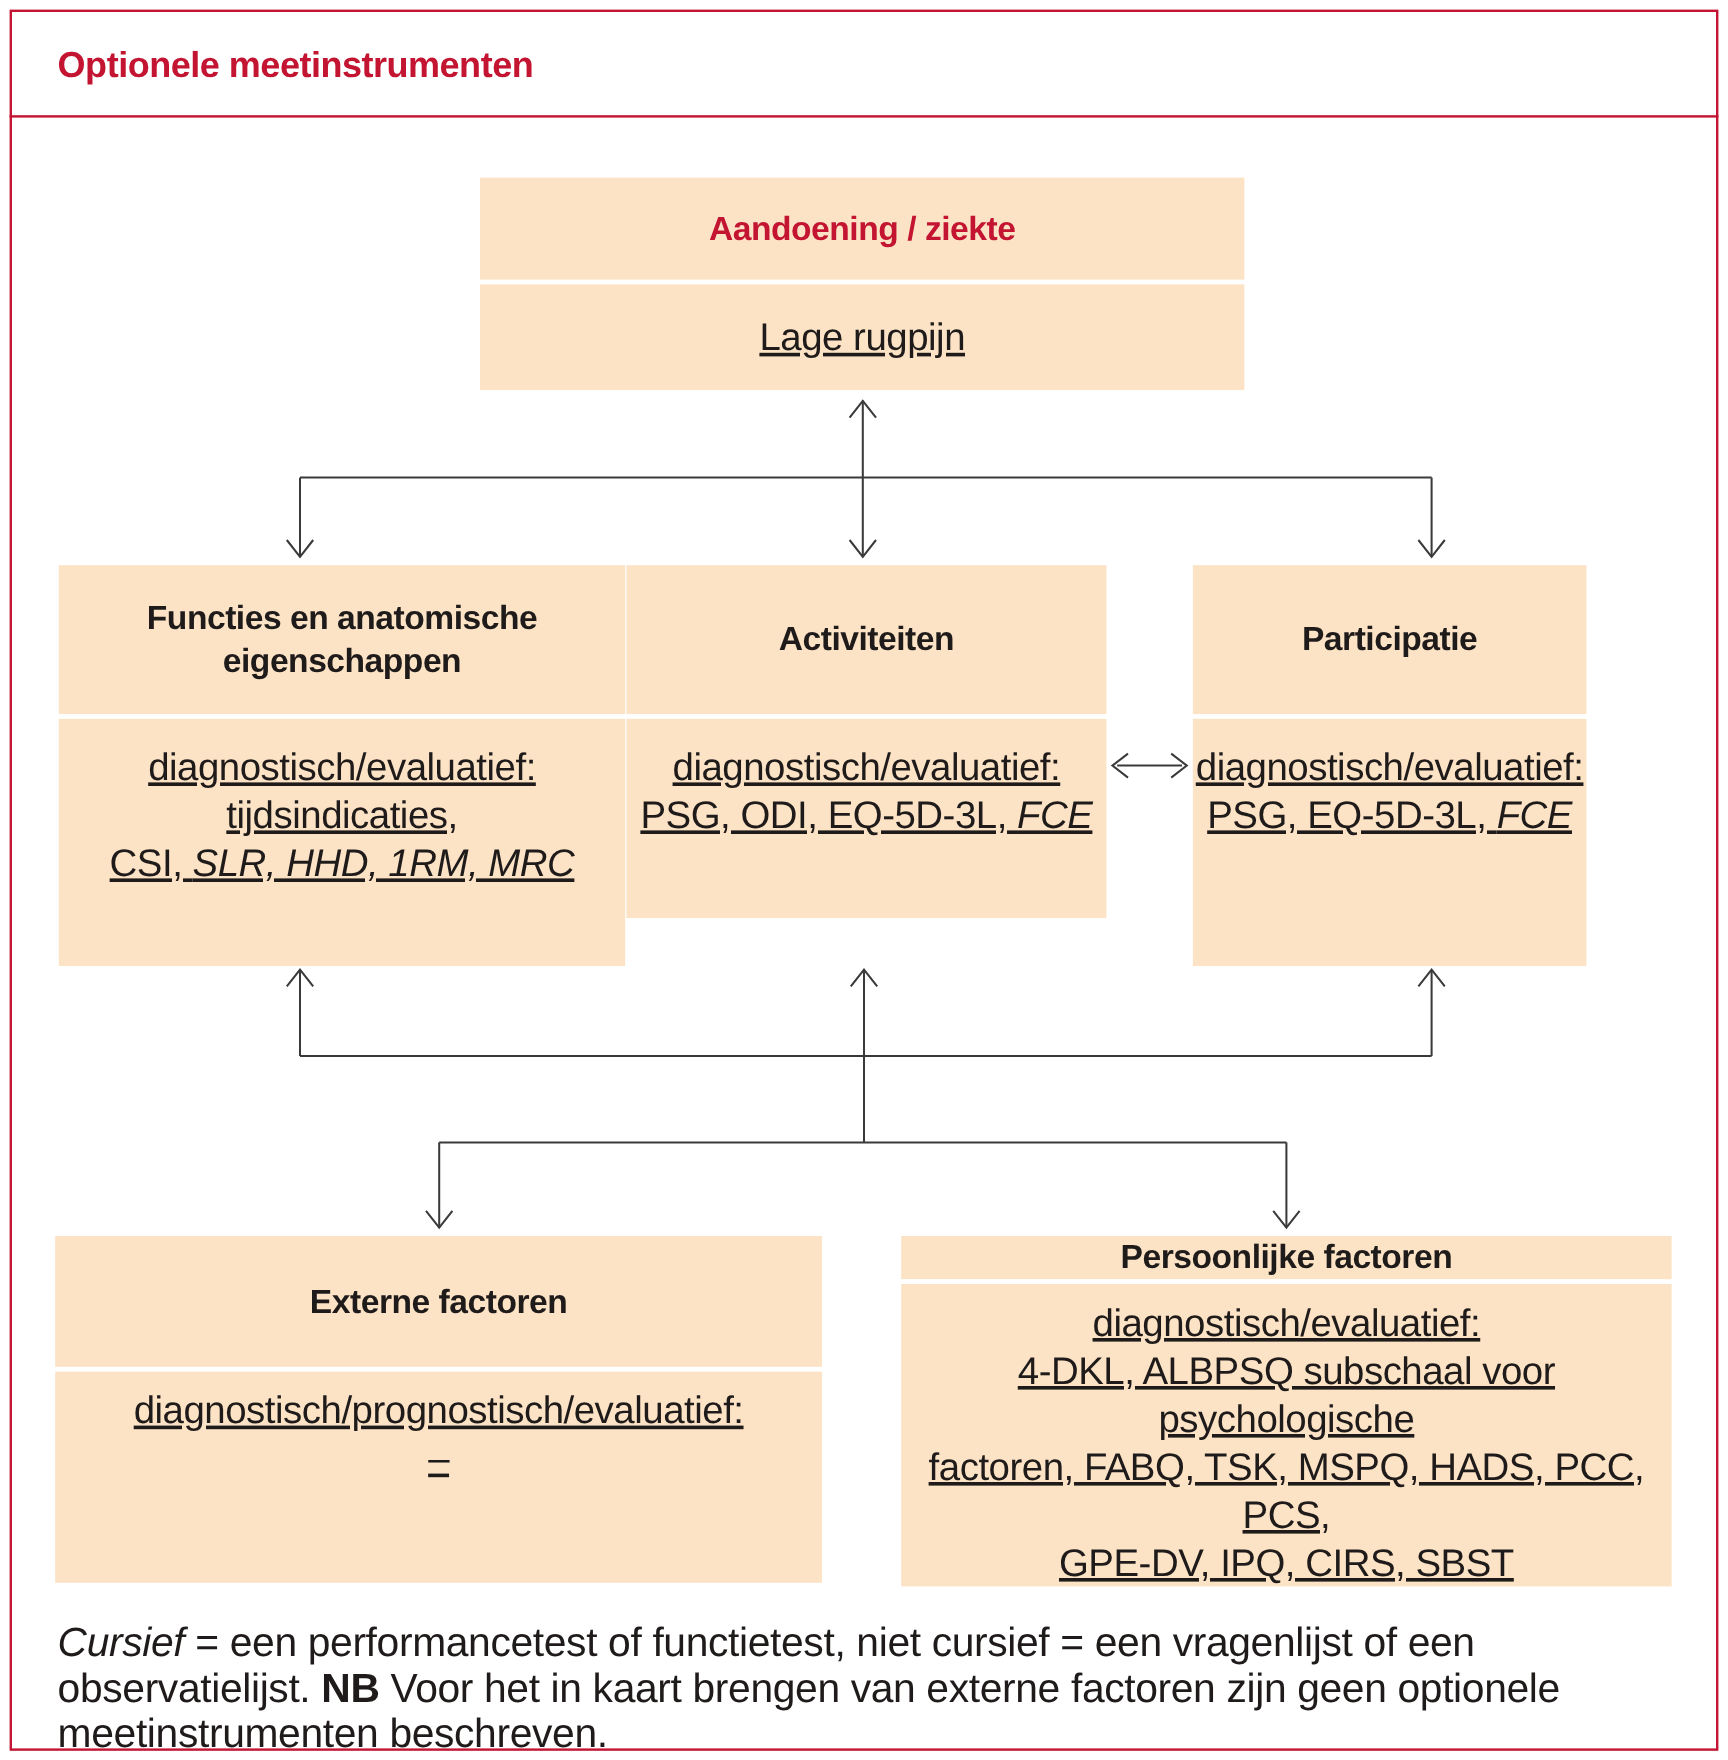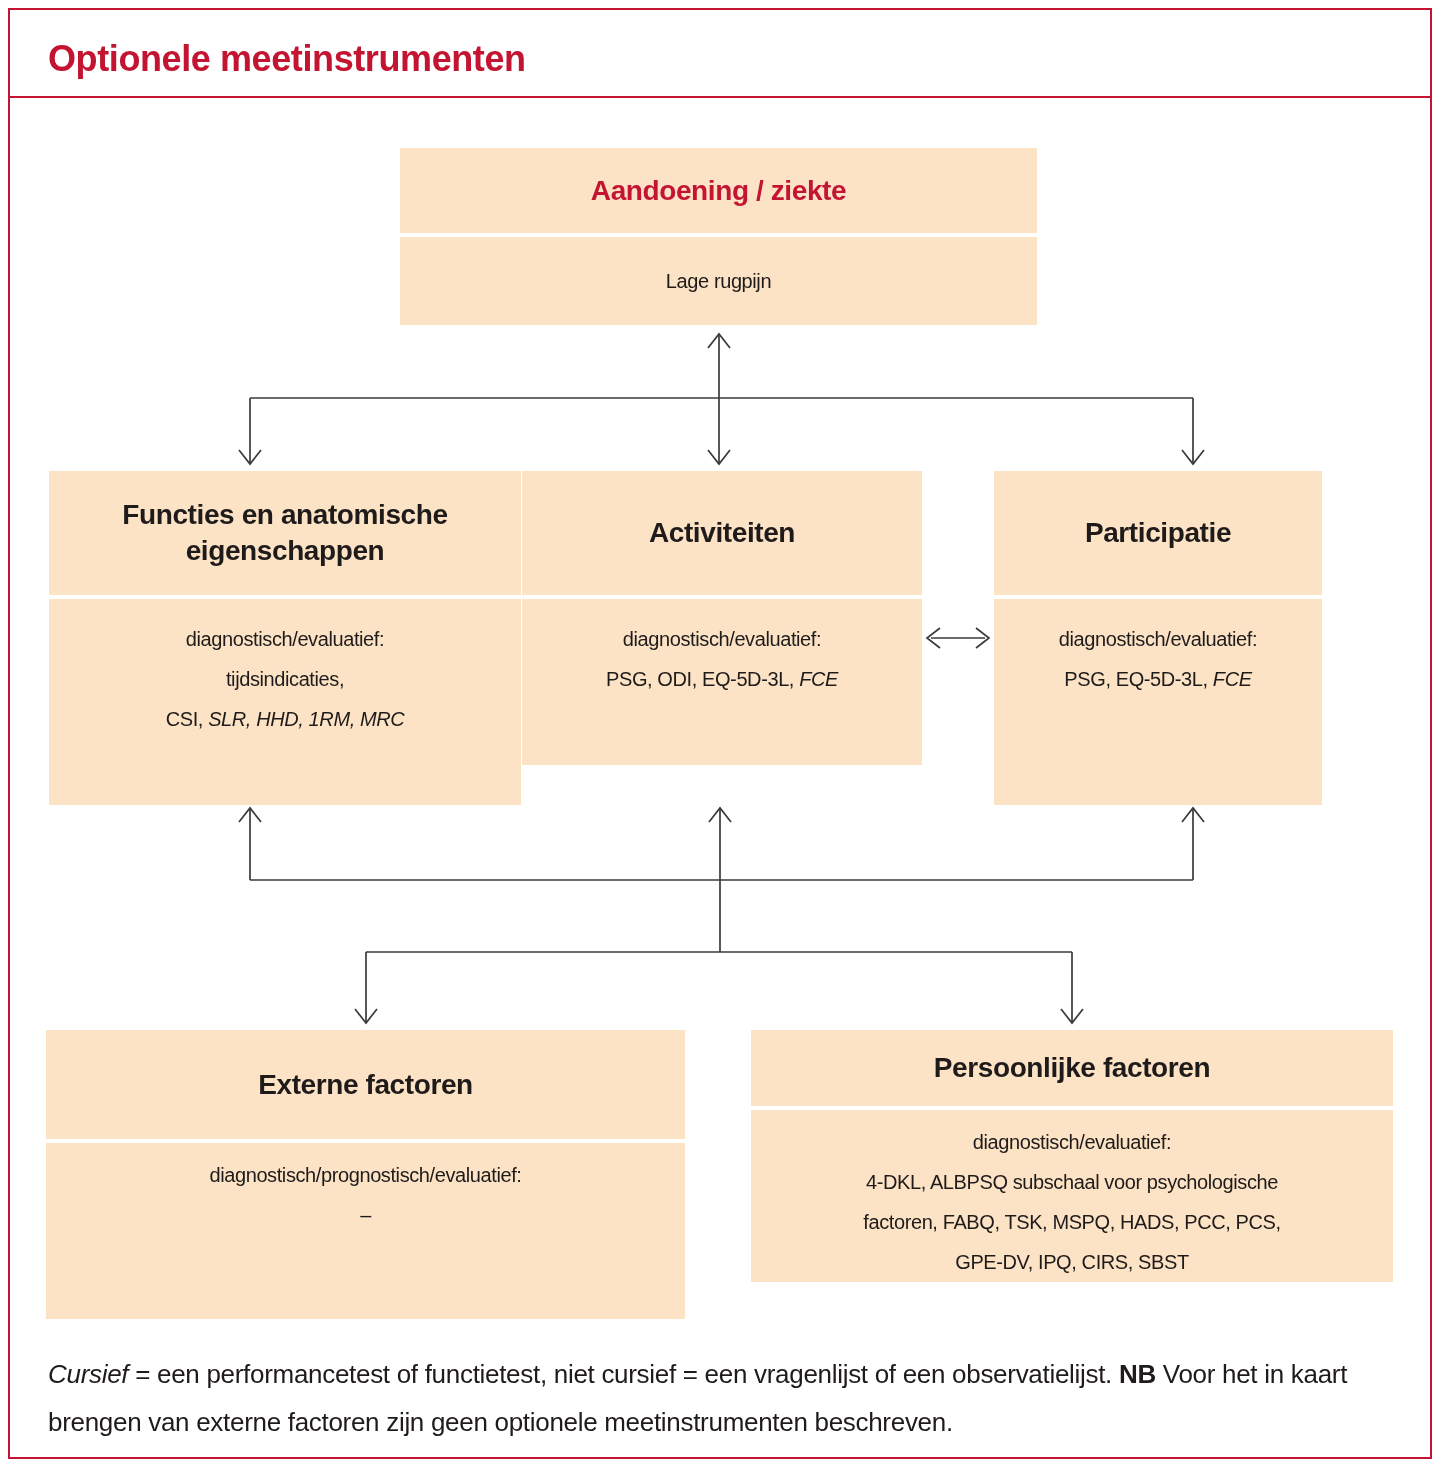--- a/index.html
+++ b/index.html
@@ -10,45 +10,45 @@
   }
   html,body{margin:0;padding:0;}
   body{
     width:1440px;height:1467px;position:relative;background:#ffffff;
     font-family:"Liberation Sans", sans-serif;color:var(--text);
     overflow:hidden;
   }
   .frame{position:absolute;inset:8px;border:2px solid var(--red);pointer-events:none;}
   .title-rule{position:absolute;left:8px;right:8px;top:96px;height:2px;background:var(--red);}
   .page-title{
-    position:absolute;left:48px;top:38px;font-size:36px;font-weight:bold;
+    position:absolute;left:48px;top:38px;font-size:30px;font-weight:bold;
     color:var(--red);letter-spacing:-0.4px;white-space:nowrap;
   }
   .box{position:absolute;display:flex;flex-direction:column;gap:4px;}
   .box-h{
     background:var(--peach);display:flex;align-items:center;justify-content:center;
     text-align:center;font-weight:bold;font-size:28px;line-height:36px;
     letter-spacing:-0.4px;padding:0 18px;
   }
   .box-b{
-    background:var(--peach);text-align:center;font-size:20px;line-height:40px;
-    letter-spacing:-0.4px;flex:1;box-sizing:border-box;
+    background:var(--peach);text-align:center;font-size:32px;line-height:40px;
+    letter-spacing:-0.4px;flex:1;box-sizing:border-box;text-decoration:underline;
   }
   .box-top .box-h{color:var(--red);height:85px;}
   .box-top .box-b{display:flex;align-items:center;justify-content:center;}
   .box-mid .box-h{height:124px;}
   .box-mid .box-b{padding-top:20px;}
   .box-bot .box-h{height:109px;}
   .box-bot .box-b{padding-top:12px;}
   .it{font-style:italic;}
   .b{font-weight:bold;}
   .connectors{position:absolute;left:0;top:0;pointer-events:none;}
   .footnote{
     position:absolute;left:48px;top:1350px;width:1362px;
-    font-size:26px;line-height:48px;letter-spacing:-0.3px;color:var(--text);
+    font-size:34px;line-height:38px;letter-spacing:-0.3px;color:var(--text);
   }
   
   #box-condition{left:400px;top:148px;width:637px;height:177px;}
   #box-functions{left:49px;top:471px;width:472px;height:334px;}
   #box-activities{left:522px;top:471px;width:400px;height:294px;}
   #box-participation{left:994px;top:471px;width:328px;height:334px;}
   #box-external{left:46px;top:1030px;width:639px;height:289px;}
   #box-personal{left:751px;top:1030px;width:642px;height:252px;}
 </style>
 </head>

